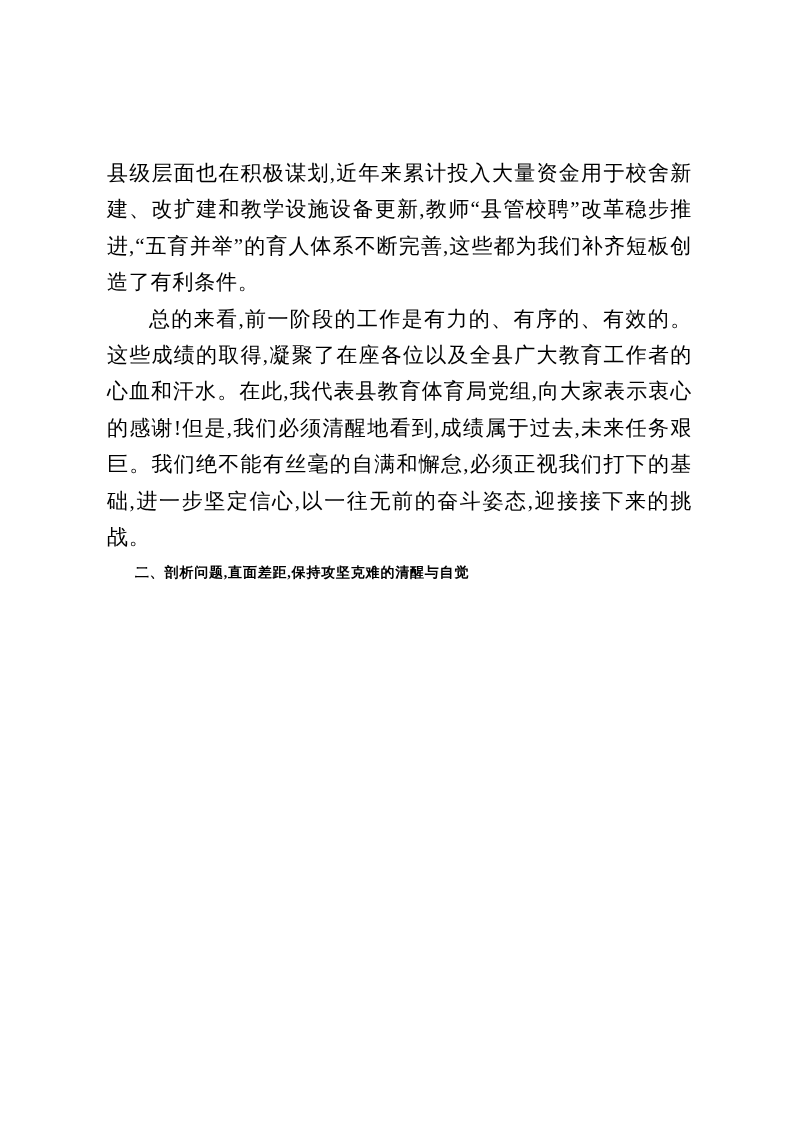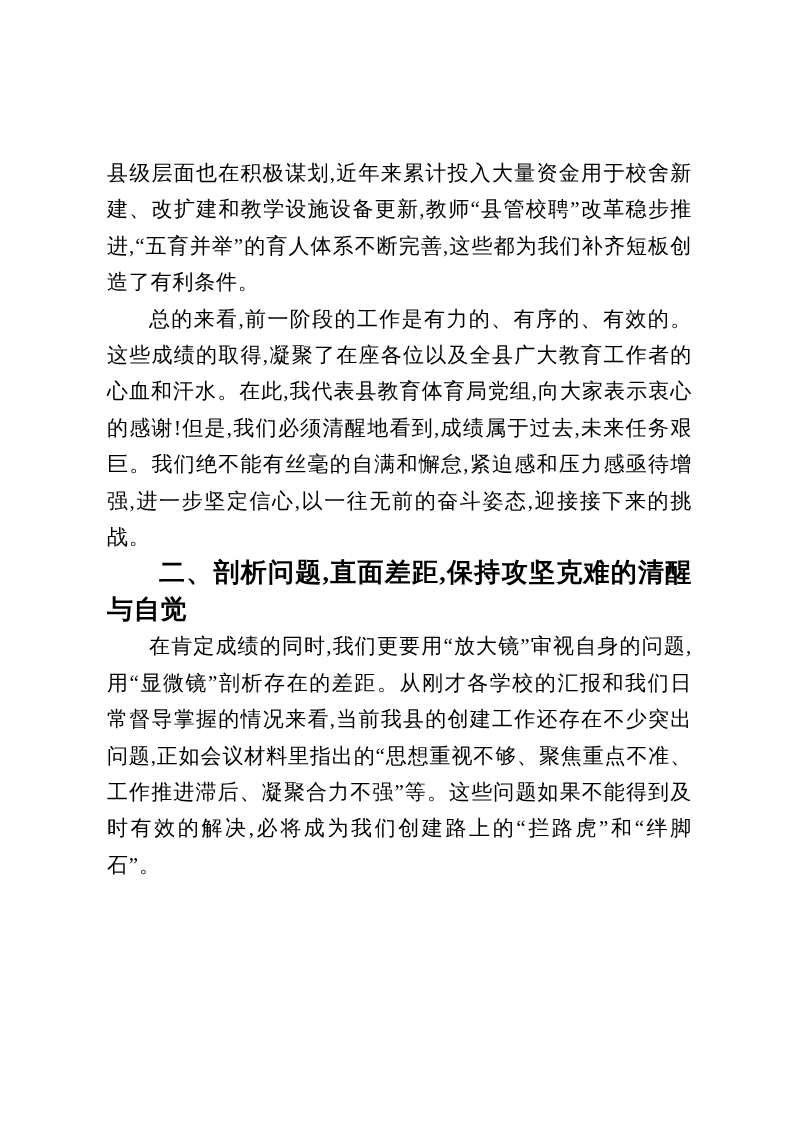--- a/index.html
+++ b/index.html
@@ -31,32 +31,31 @@
     text-justify: inter-ideograph;
     text-indent: 2em;
     word-break: break-all;
   }
   .para.first-continuation {
     text-indent: 0;
   }
   .heading {
     margin: 0;
     color: #000000;
-    font-size: 26px;
+    font-size: 14px;
     line-height: 36.4px;
     letter-spacing: 0.8px;
     font-weight: bold;
     text-indent: 2em;
     text-align: justify;
     word-break: break-all;
   }
 </style>
 </head>
 <body>
 
 <div class="page">
   <div class="content">
     <p class="para first-continuation">县级层面也在积极谋划,近年来累计投入大量资金用于校舍新建、改扩建和教学设施设备更新,教师“县管校聘”改革稳步推进,“五育并举”的育人体系不断完善,这些都为我们补齐短板创造了有利条件。</p>
-    <p class="para">总的来看,前一阶段的工作是有力的、有序的、有效的。这些成绩的取得,凝聚了在座各位以及全县广大教育工作者的心血和汗水。在此,我代表县教育体育局党组,向大家表示衷心的感谢!但是,我们必须清醒地看到,成绩属于过去,未来任务艰巨。我们绝不能有丝毫的自满和懈怠,紧迫感和压力感亟待增强,进一步坚定信心,以一往无前的奋斗姿态,迎接接下来的挑战。</p>
+    <p class="para">总的来看,前一阶段的工作是有力的、有序的、有效的。这些成绩的取得,凝聚了在座各位以及全县广大教育工作者的心血和汗水。在此,我代表县教育体育局党组,向大家表示衷心的感谢!但是,我们必须清醒地看到,成绩属于过去,未来任务艰巨。我们绝不能有丝毫的自满和懈怠,必须正视我们打下的基础,进一步坚定信心,以一往无前的奋斗姿态,迎接接下来的挑战。</p>
     <h2 class="heading">二、剖析问题,直面差距,保持攻坚克难的清醒与自觉</h2>
-    <p class="para">在肯定成绩的同时,我们更要用“放大镜”审视自身的问题,用“显微镜”剖析存在的差距。从刚才各学校的汇报和我们日常督导掌握的情况来看,当前我县的创建工作还存在不少突出问题,正如会议材料里指出的“思想重视不够、聚焦重点不准、工作推进滞后、凝聚合力不强”等。这些问题如果不能得到及时有效的解决,必将成为我们创建路上的“拦路虎”和“绊脚石”。</p>
   </div>
 </div>
 
 </body></html>

